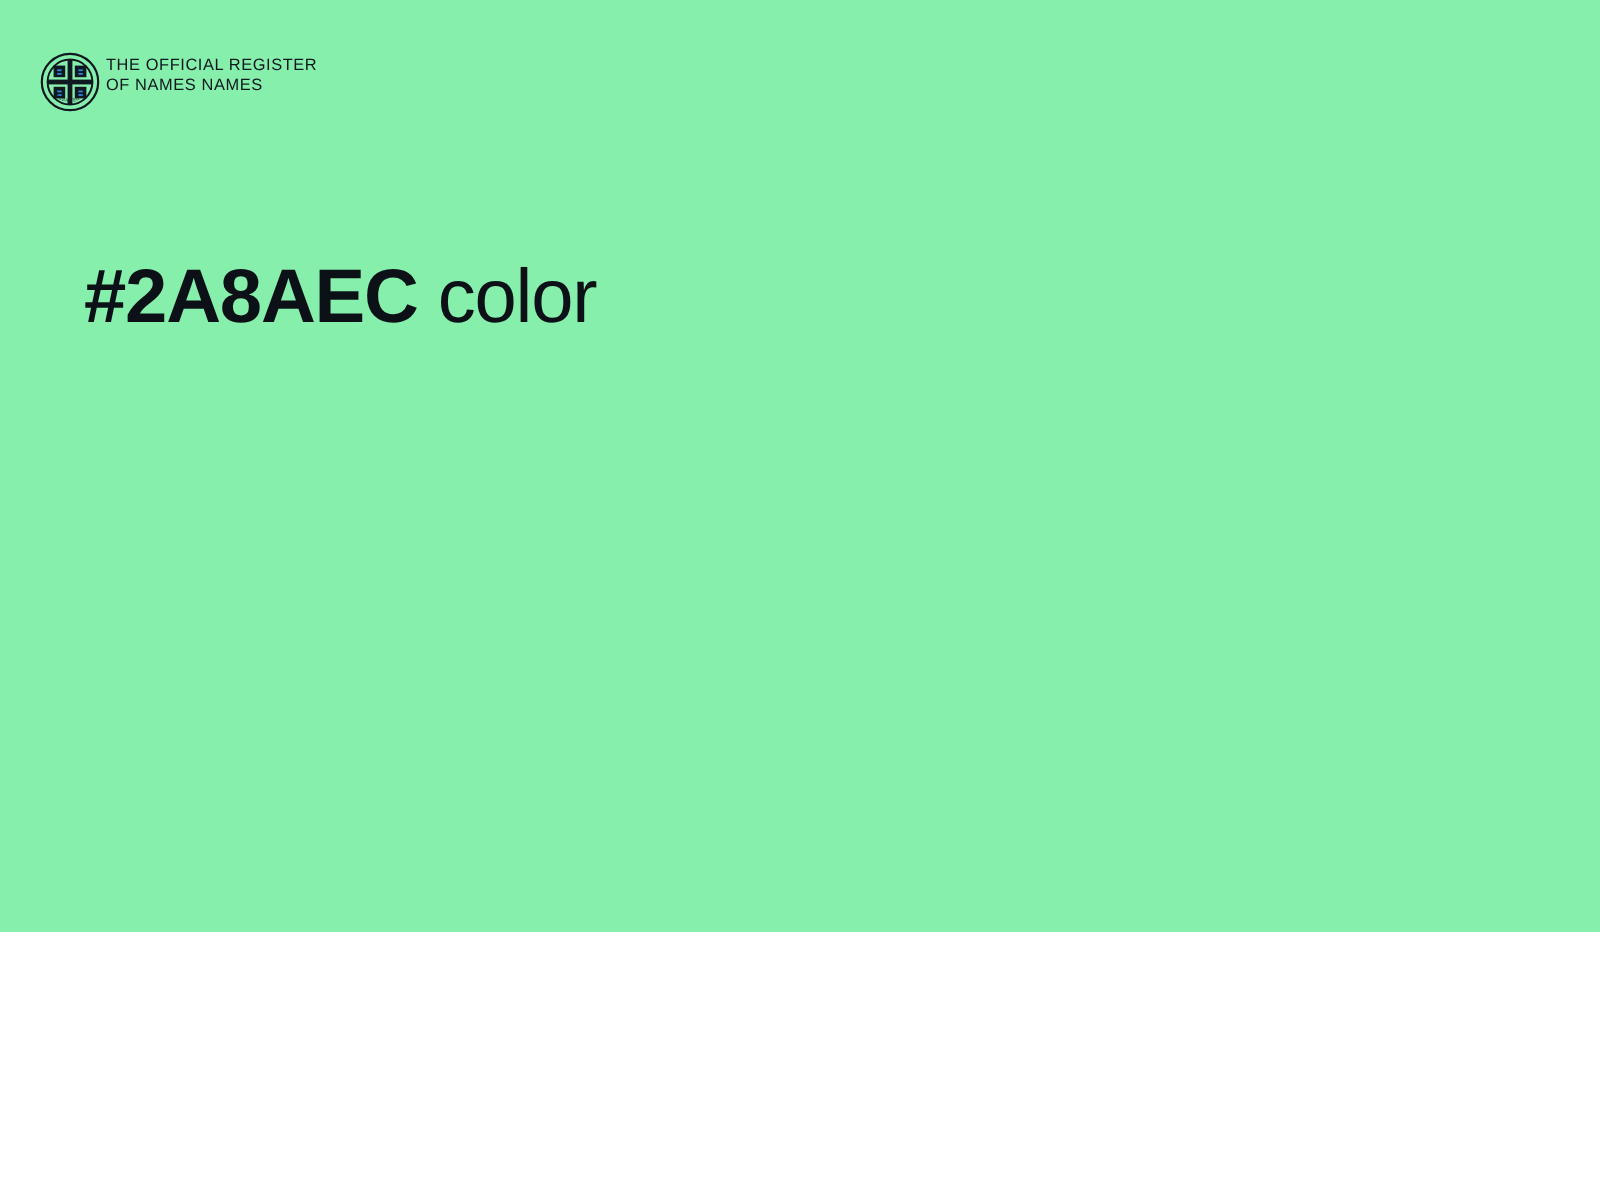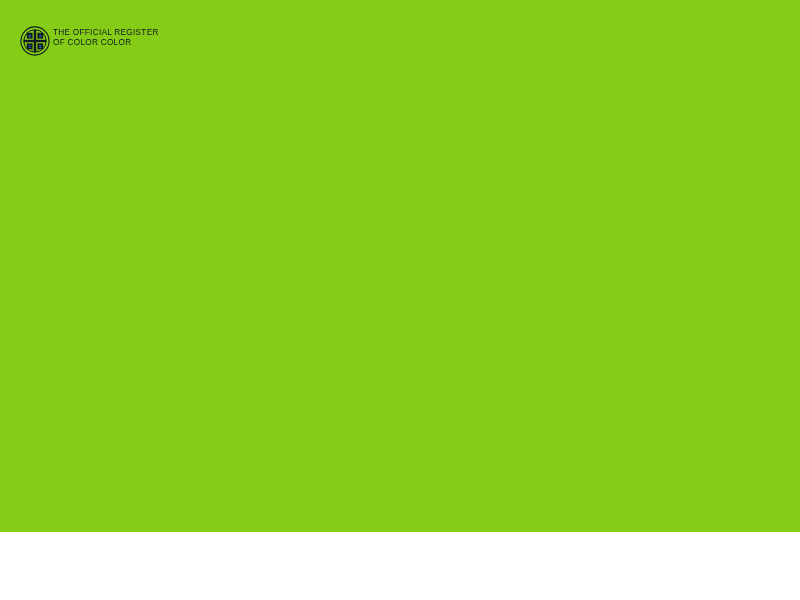--- a/index.html
+++ b/index.html
@@ -11,22 +11,22 @@
     width: 800px;
     height: 600px;
     overflow: hidden;
     font-family: "Liberation Sans", sans-serif;
     -webkit-font-smoothing: antialiased;
   }
 
   .page {
     position: relative;
     width: 800px;
-    height: 532px;
-    background: #84cc16;
+    height: 466px;
+    background: #86efac;
     box-sizing: border-box;
   }
 
   
   .brand {
     position: absolute;
     left: 20px;
     top: 26px;
     display: flex;
     align-items: flex-start;
@@ -126,22 +126,23 @@
 
         <path id="sealArc" d="M 11,38 A 21,21 0 0 0 49,38" fill="none" stroke="none"></path>
         <text font-family="'Liberation Sans', sans-serif" font-size="4.6" fill="#101820" letter-spacing="0.4">
           <textPath href="#sealArc" startOffset="16%">REGISTER</textPath>
         </text>
       </svg>
     </span>
 
     <span class="brand-wordmark">
       <span class="brand-line">THE OFFICIAL REGISTER</span>
-      <span class="brand-line">OF COLOR COLOR</span>
+      <span class="brand-line">OF NAMES NAMES</span>
     </span>
 
   </a>
 
   <div class="main">
+    <h1 class="color-title"><span class="hex">#2A8AEC</span><span class="suffix"> color</span></h1>
 
   </div>
 
 </div>
 
 </body></html>

